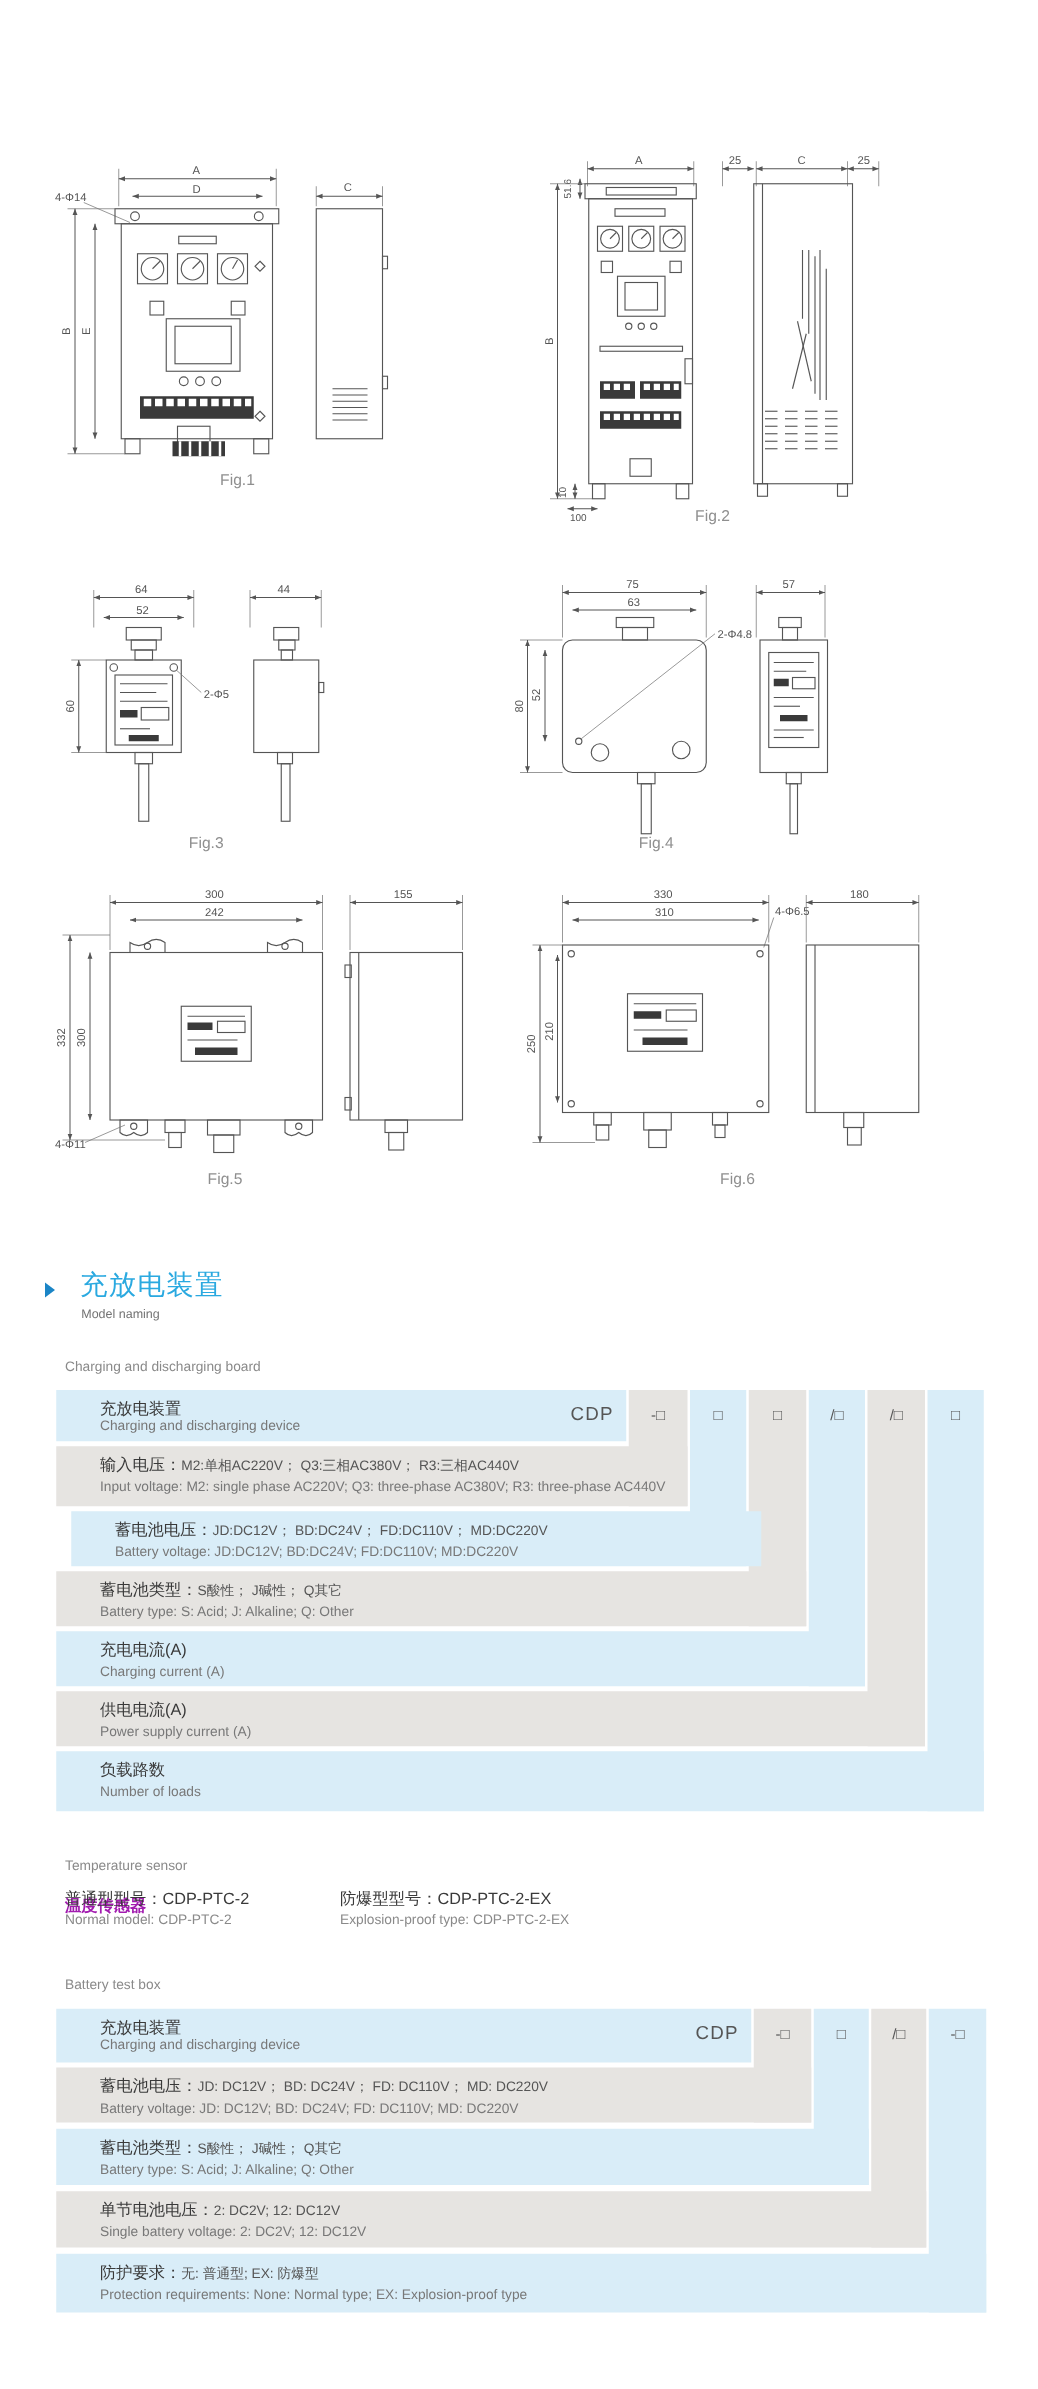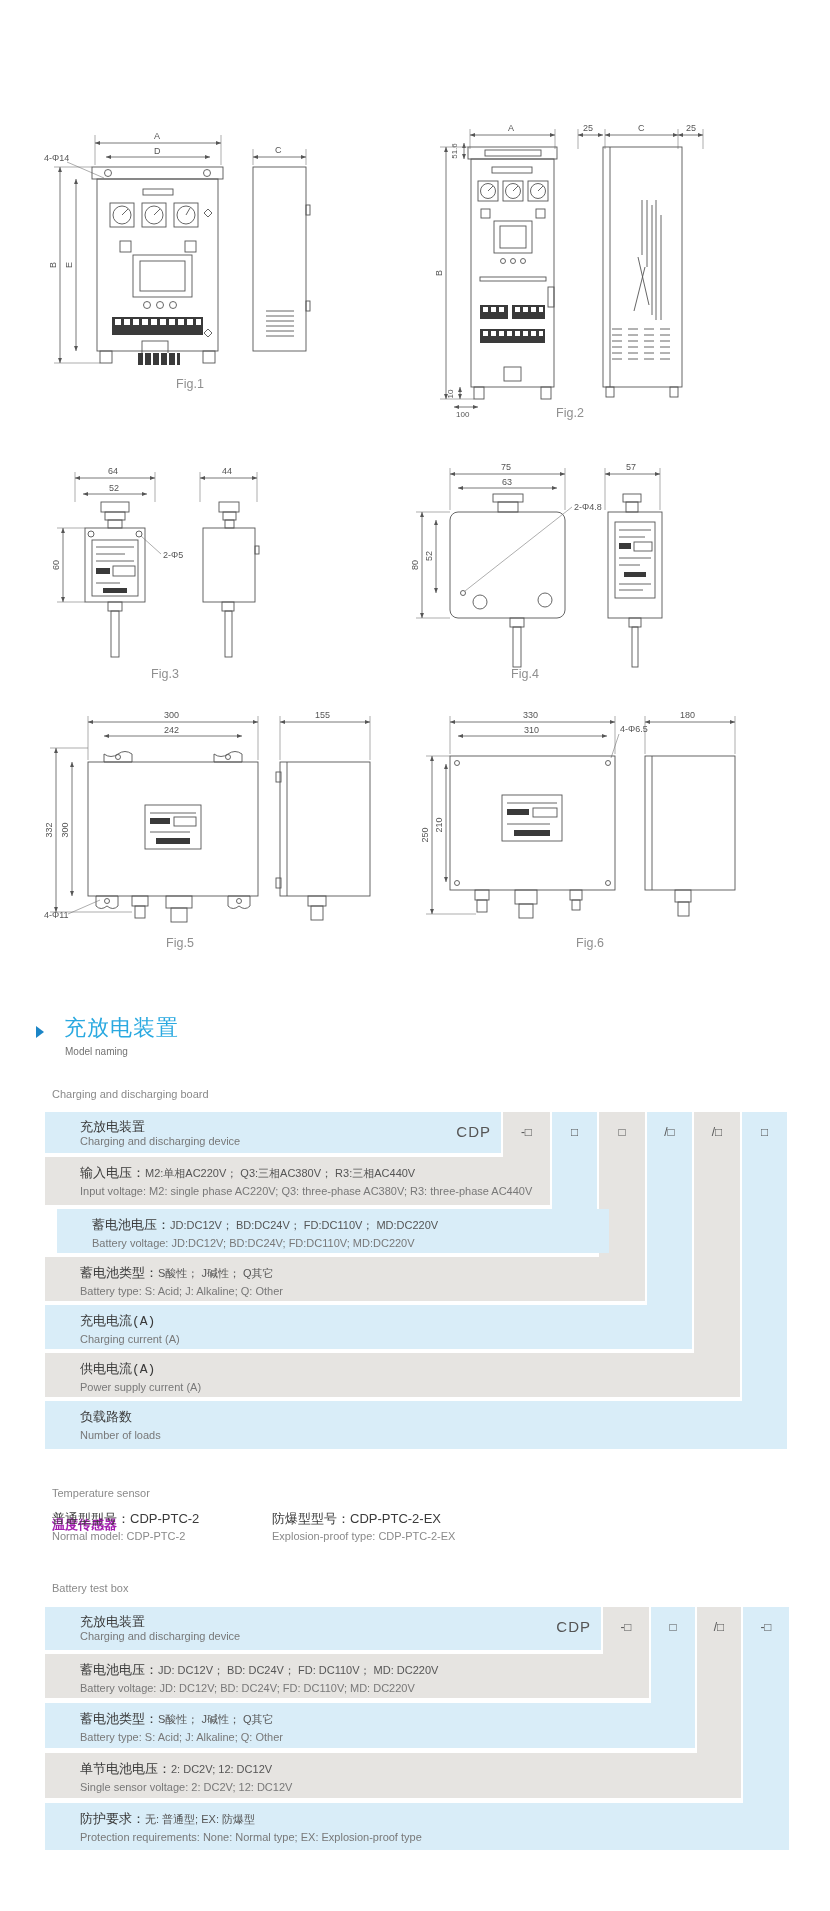--- a/index.html
+++ b/index.html
@@ -23,21 +23,21 @@
   
   .tbl{position:absolute;}
   .cell,.row,.col{position:absolute;}
   .bgb{background:#d9edf8;}
   .bgg{background:#e6e4e1;}
   .hdrcell .cn{position:absolute;left:35px;top:6px;font-size:13px;color:#3a3a3a;}
   .hdrcell .en{position:absolute;left:35px;top:23px;font-size:11px;color:#787878;}
   .cdp{position:absolute;right:10px;top:11px;font-size:15px;color:#555;letter-spacing:1px;}
   .col span{display:block;text-align:center;margin-top:13px;font-size:12px;color:#555;}
   .row{padding:6px 0 0 35px;box-sizing:border-box;}
-  .row .lb{font-size:13px;color:#3a3a3a;font-family:Liberation Mono, monospace;}
+  .row .lb{font-size:13px;color:#3a3a3a;}
   .row .vl{font-size:11px;color:#555;}
   .row .en{display:block;font-size:11px;color:#787878;margin-top:3px;}
   .model-line-cn{font-size:13px;color:#3a3a3a;}
   .model-line-en{font-size:11px;color:#8a8a8a;}
 </style>
 </head>
 <body>
 
 <div class="page">
 
@@ -500,21 +500,21 @@
   <div class="row bgg" style="left:0;top:47px;width:604px;height:44px">
     <span class="lb">蓄电池电压：</span><span class="vl">JD: DC12V； BD: DC24V； FD: DC110V； MD: DC220V</span>
     <span class="en">Battery voltage: JD: DC12V; BD: DC24V; FD: DC110V; MD: DC220V</span>
   </div>
   <div class="row bgb" style="left:0;top:96px;width:650px;height:45px">
     <span class="lb">蓄电池类型：</span><span class="vl">S酸性； J碱性； Q其它</span>
     <span class="en">Battery type: S: Acid; J: Alkaline; Q: Other</span>
   </div>
   <div class="row bgg" style="left:0;top:146px;width:696px;height:45px">
     <span class="lb">单节电池电压：</span><span class="vl">2: DC2V; 12: DC12V</span>
-    <span class="en">Single sensor voltage:  2: DC2V; 12: DC12V</span>
+    <span class="en">Single battery voltage:  2: DC2V; 12: DC12V</span>
   </div>
   <div class="row bgb" style="left:0;top:196px;width:744px;height:47px">
     <span class="lb">防护要求：</span><span class="vl">无: 普通型; EX: 防爆型</span>
     <span class="en">Protection requirements:  None: Normal type; EX: Explosion-proof type</span>
   </div>
 </div>
 
 </div>
 
 </body></html>

